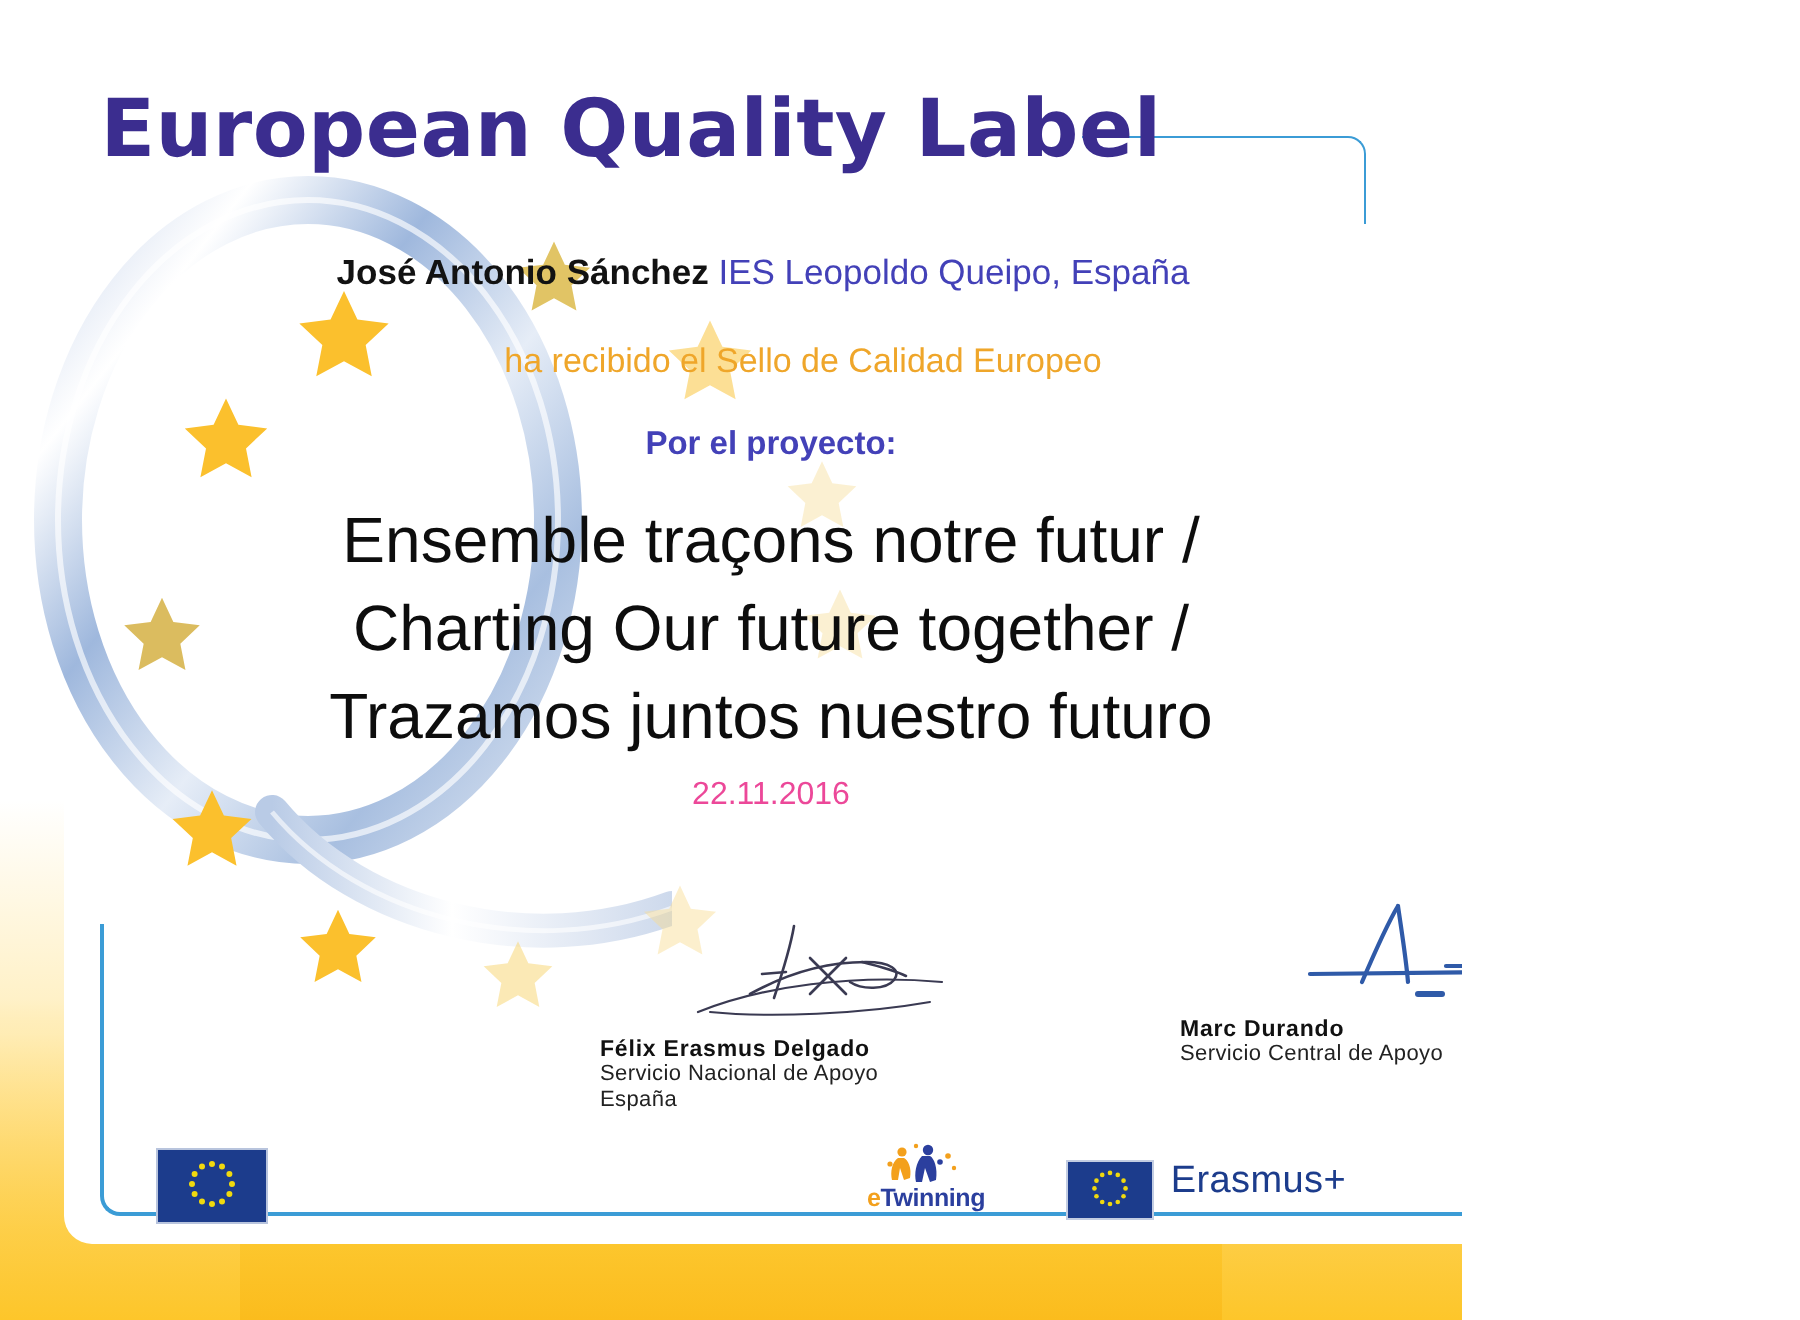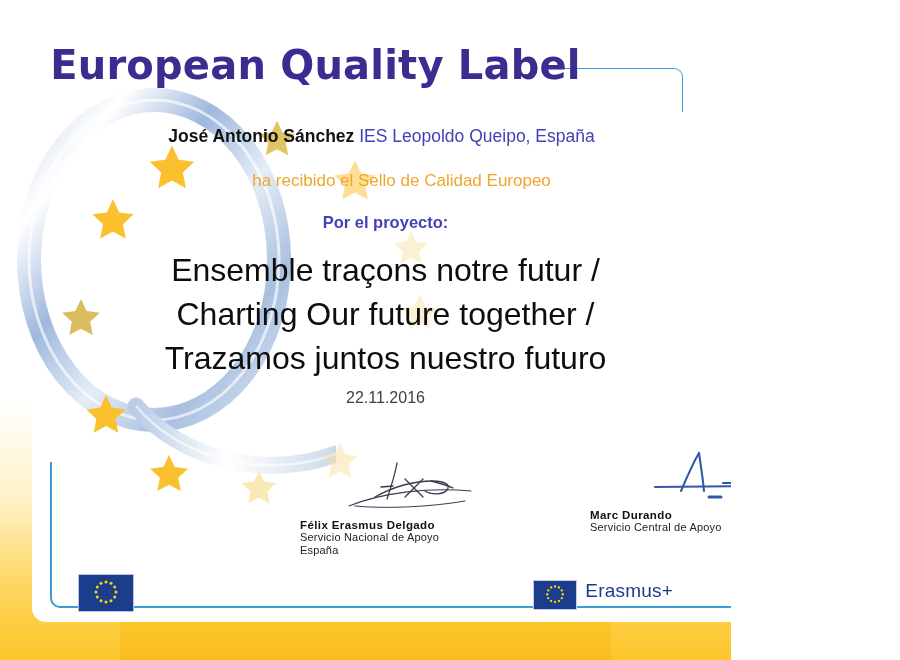--- a/index.html
+++ b/index.html
@@ -133,21 +133,21 @@
     font-size: 32px;
     line-height: 44px;
     color: #0d0d0d;
     padding-left: 40px;
   }
 
   .date {
     position: absolute; left: 0; right: 0; top: 389px;
     text-align: center;
     font-size: 16px;
-    color: #404040;
+    color: #ec4899;
     padding-left: 40px;
   }
 
   
   .sig-block { position: absolute; text-align: left; z-index: 6; }
   .sig-left  { left: 300px; top: 455px; width: 250px; }
   .sig-right { left: 590px; top: 445px; width: 250px; }
 
   .sig-img { height: 60px; display: flex; align-items: flex-end; justify-content: center; }
   .sig-name {
@@ -363,20 +363,42 @@
           <circle cx="27" cy="27" r="1.5"></circle>
           <circle cx="22" cy="25.7" r="1.5"></circle>
           <circle cx="18.3" cy="22" r="1.5"></circle>
           <circle cx="17" cy="17" r="1.5"></circle>
           <circle cx="18.3" cy="12" r="1.5"></circle>
           <circle cx="22" cy="8.3" r="1.5"></circle>
         </g>
       </svg>
     </div>
 
+    <div class="etw-logo">
+      <div style="height:24px;">
+        <svg width="54" height="24" viewBox="0 0 54 24" aria-hidden="true">
+          <g fill="#f3a01c">
+            <circle cx="15" cy="6" r="2.3"></circle>
+            <path d="M13 9 C10 11, 9 16, 10 20 L13 20 L14 14 L16 20 L19 19 C20 14, 18 10, 16 9 Z"></path>
+            <circle cx="9" cy="12" r="1.3"></circle>
+            <circle cx="38" cy="8" r="1.4"></circle>
+            <circle cx="41" cy="14" r="1.1"></circle>
+            <circle cx="22" cy="3" r="1.1"></circle>
+          </g>
+          <g fill="#2b3f9e">
+            <circle cx="28" cy="5" r="2.6"></circle>
+            <path d="M25 8 C22 11, 21 17, 22 21 L25 21 L26.5 14 L29 21 L32 20 C33 14, 31 9, 29 8 Z"></path>
+            <circle cx="34" cy="11" r="1.4"></circle>
+          </g>
+        </svg>
+      </div>
+      <div class="etw-word">
+        <span class="e">e</span><span>Twinning</span>
+      </div>
+    </div>
 
     <div class="erasmus">
       <div class="flag">
         <svg width="42" height="28" viewBox="0 0 54 36" aria-hidden="true">
           <rect width="54" height="36" fill="#1c3c8c"></rect>
           <g fill="#f0d90e">
             <circle cx="27" cy="7" r="1.5"></circle>
             <circle cx="32" cy="8.3" r="1.5"></circle>
             <circle cx="35.7" cy="12" r="1.5"></circle>
             <circle cx="37" cy="17" r="1.5"></circle>

